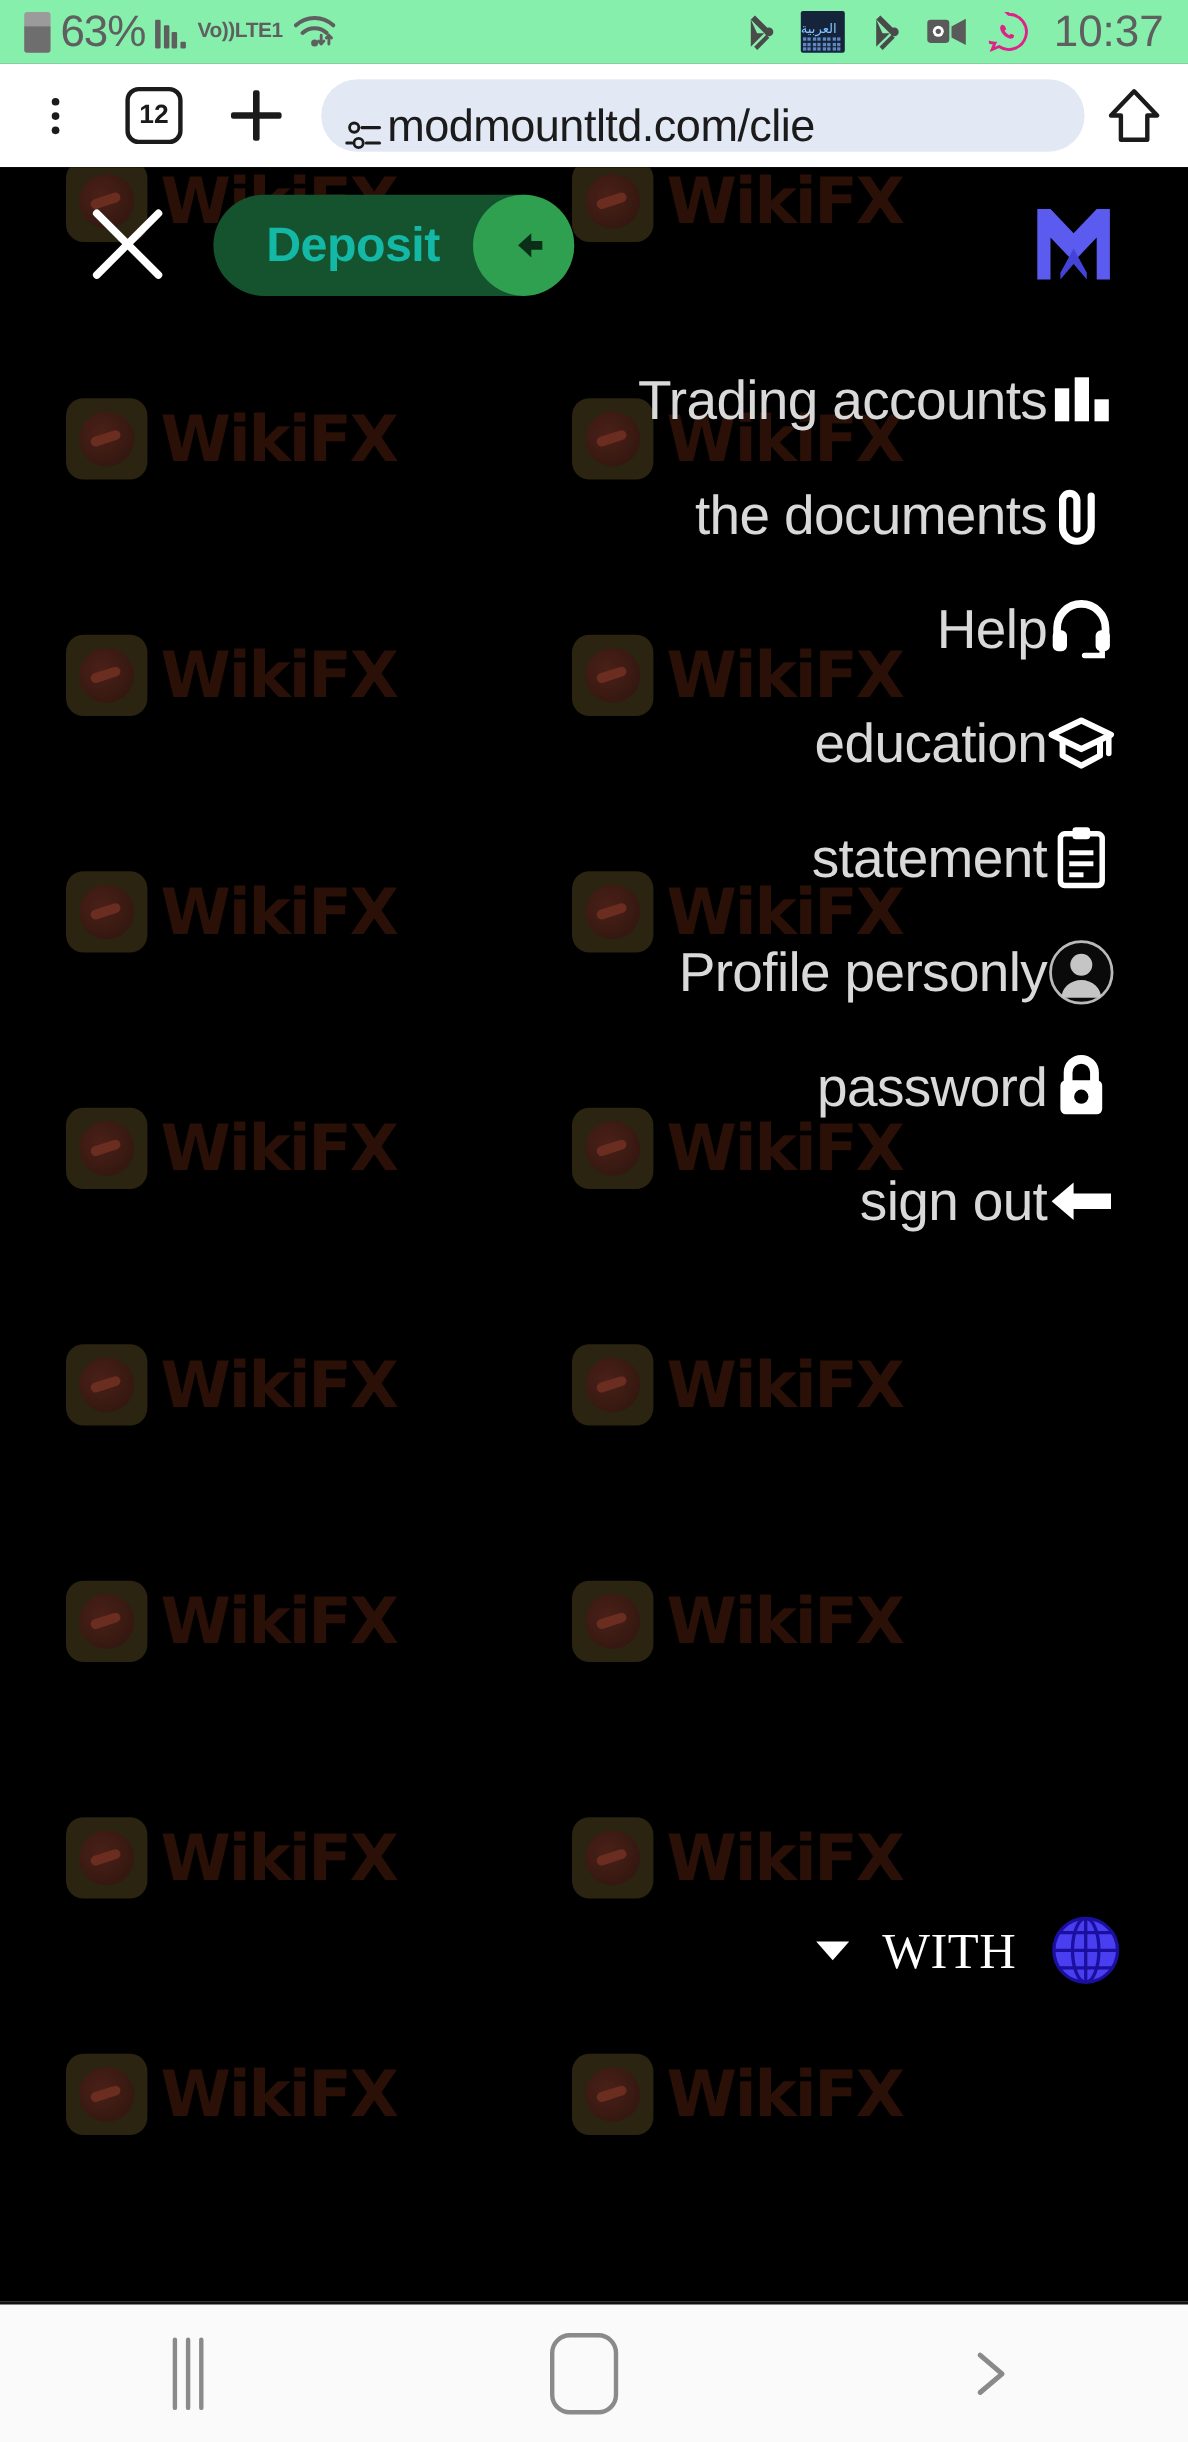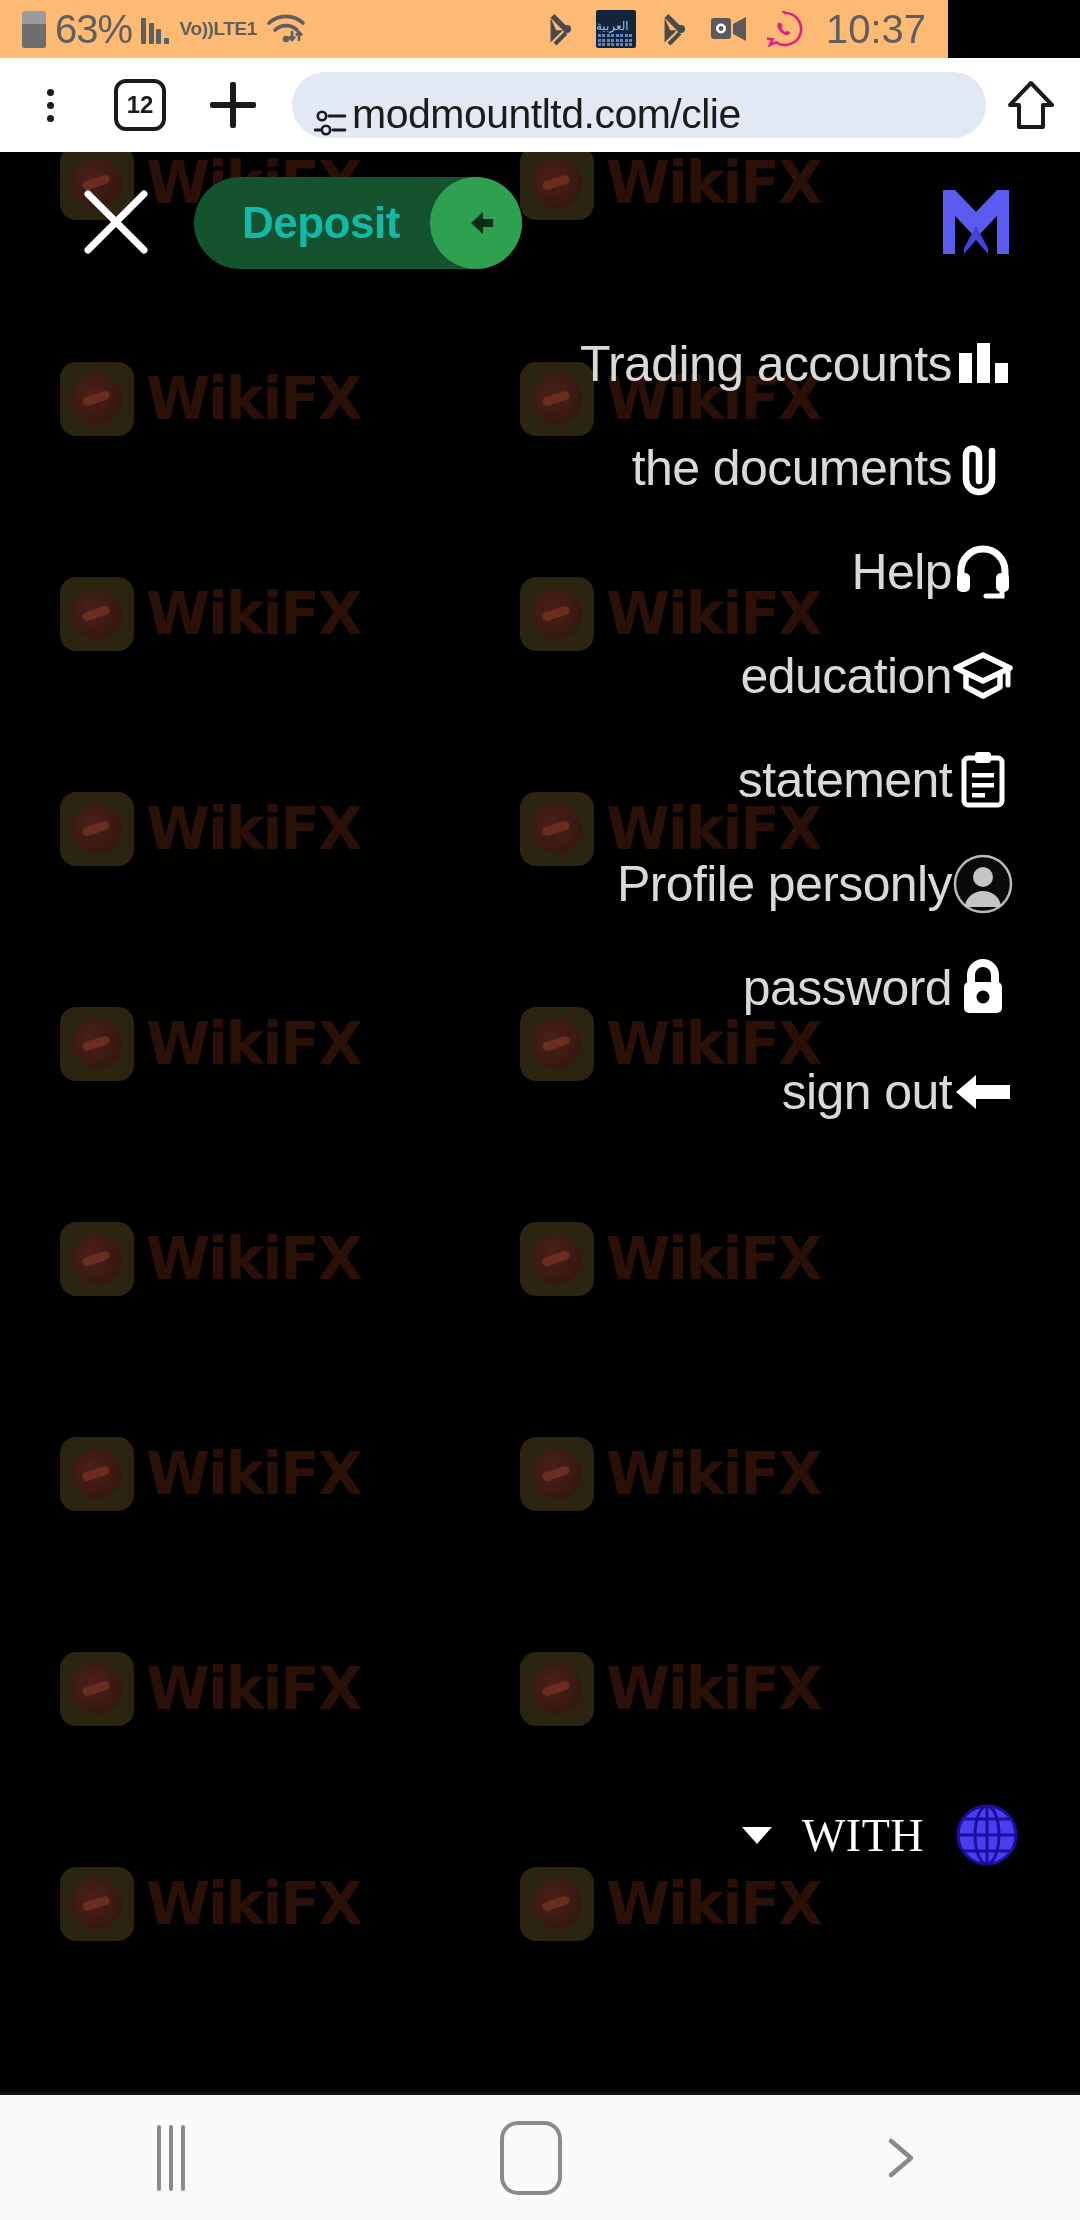--- a/index.html
+++ b/index.html
@@ -12,22 +12,22 @@
   #screen{
     position:relative;
     width:1080px; height:2220px;
     background:#000;
     overflow:hidden;
   }
 
   
   .statusbar{
     position:absolute; left:0; top:0;
-    width:948px; height:58px;
-    background:#fdba74;
+    width:1080px; height:58px;
+    background:#86efac;
     display:flex; align-items:center;
     padding:0 22px;
   }
   .sb-left{ display:flex; align-items:center; gap:9px; }
   .sb-right{ display:flex; align-items:center; gap:18px; margin-left:auto; }
 
   .battery{
     position:relative;
     width:24px; height:37px;
     border-radius:3px;
@@ -154,21 +154,21 @@
     font-size:50px; color:#d9d9d9; letter-spacing:-0.6px; font-weight:400;
     white-space:nowrap;
   }
   .mrow .micon{
     width:62px; height:62px; flex:none;
     display:flex; align-items:center; justify-content:center;
   }
 
   
   .langrow{
-    position:absolute; right:60px; top:1650px;
+    position:absolute; right:60px; top:1588px;
     display:flex; align-items:center; gap:30px;
   }
   .langrow .chev{ width:0;height:0;border-left:15px solid transparent;
                   border-right:15px solid transparent;border-top:17px solid #ffffff;}
   .langrow .ltxt{ font-size:46px; color:#ffffff; letter-spacing:0.5px;
                   font-family:"Liberation Serif", serif;}
   .langrow .globe{ width:66px;height:66px; }
 
   
   .navbar{

